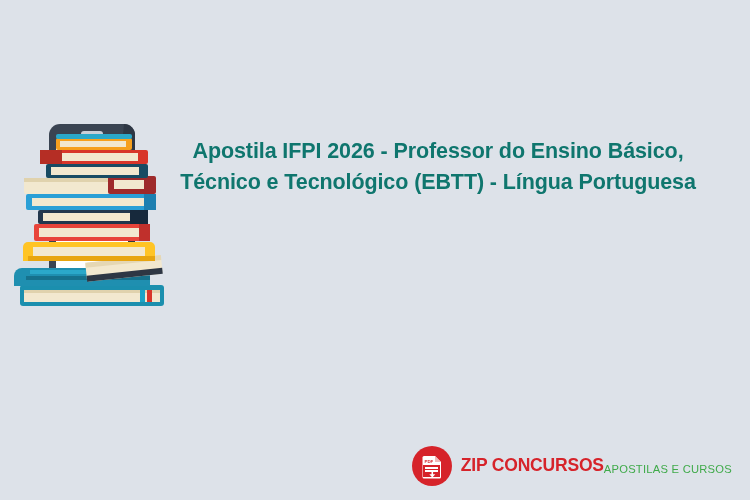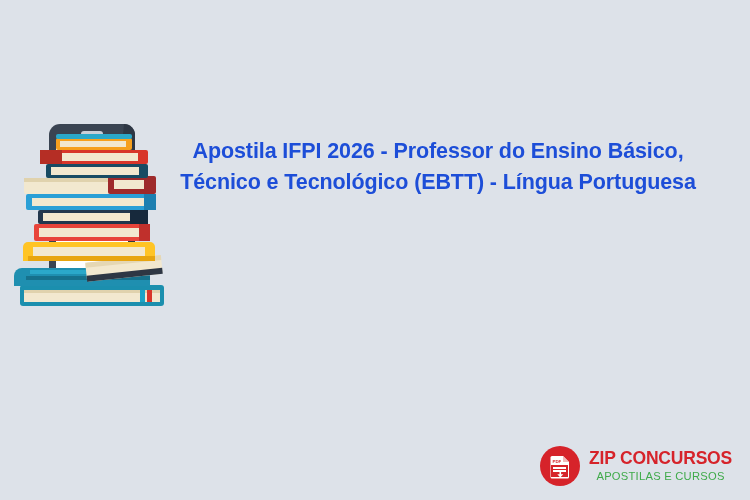--- a/index.html
+++ b/index.html
@@ -41,21 +41,21 @@
     top: 136px;
     width: 540px;
     text-align: center;
   }
   .product-title {
     margin: 0;
     font-family: "Liberation Sans", sans-serif;
     font-size: 21.5px;
     font-weight: bold;
     line-height: 31px;
-    color: #1d4ed8;
+    color: #0f766e;
     letter-spacing: -0.1px;
   }
 
   
   .logo {
     position: absolute;
     right: 18px;
     bottom: 14px;
     display: flex;
     align-items: center;
@@ -66,22 +66,22 @@
     height: 40px;
     flex: 0 0 40px;
   }
   .logo-mark svg {
     display: block;
     width: 40px;
     height: 40px;
   }
   .logo-text {
     display: flex;
-    flex-direction: column;
     line-height: 1;
+    align-items: flex-end;
   }
   .logo-name {
     font-family: "Liberation Sans", sans-serif;
     font-size: 17.5px;
     font-weight: bold;
     color: #d6232a;
     letter-spacing: -0.2px;
   }
   .logo-tagline {
     font-family: "Liberation Sans", sans-serif;

